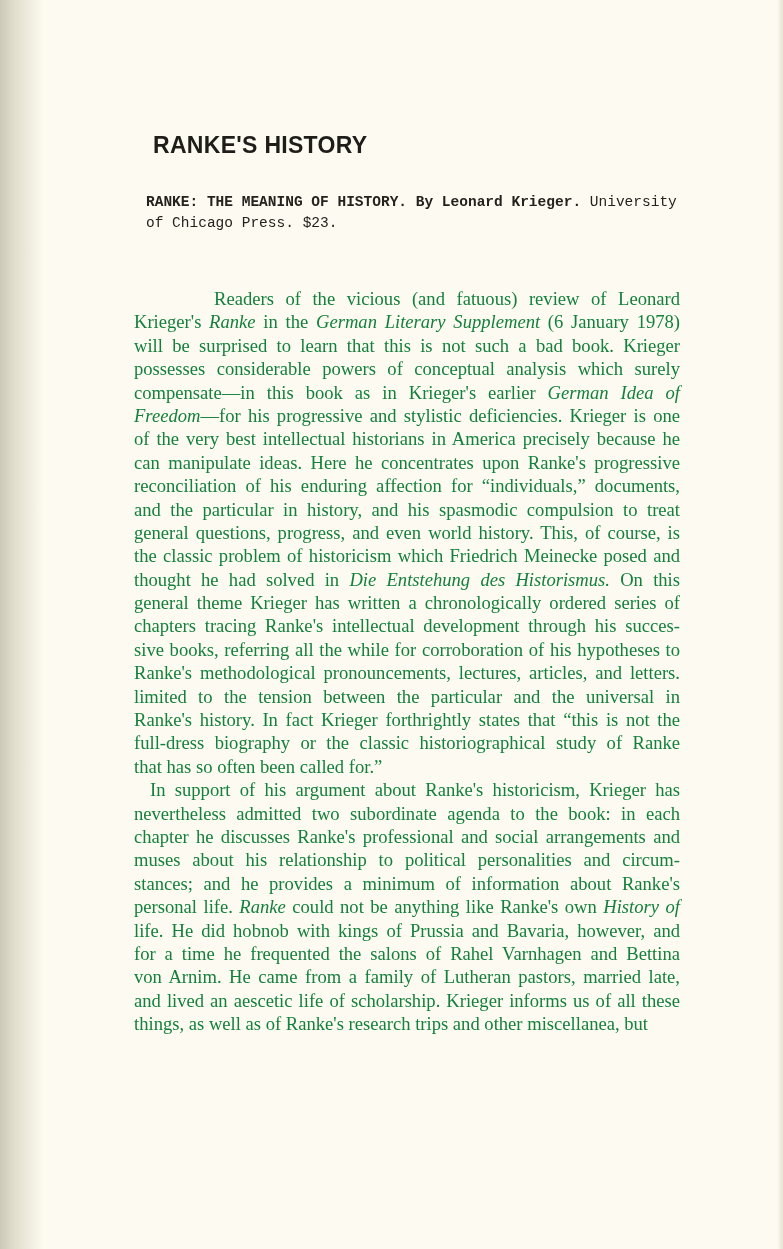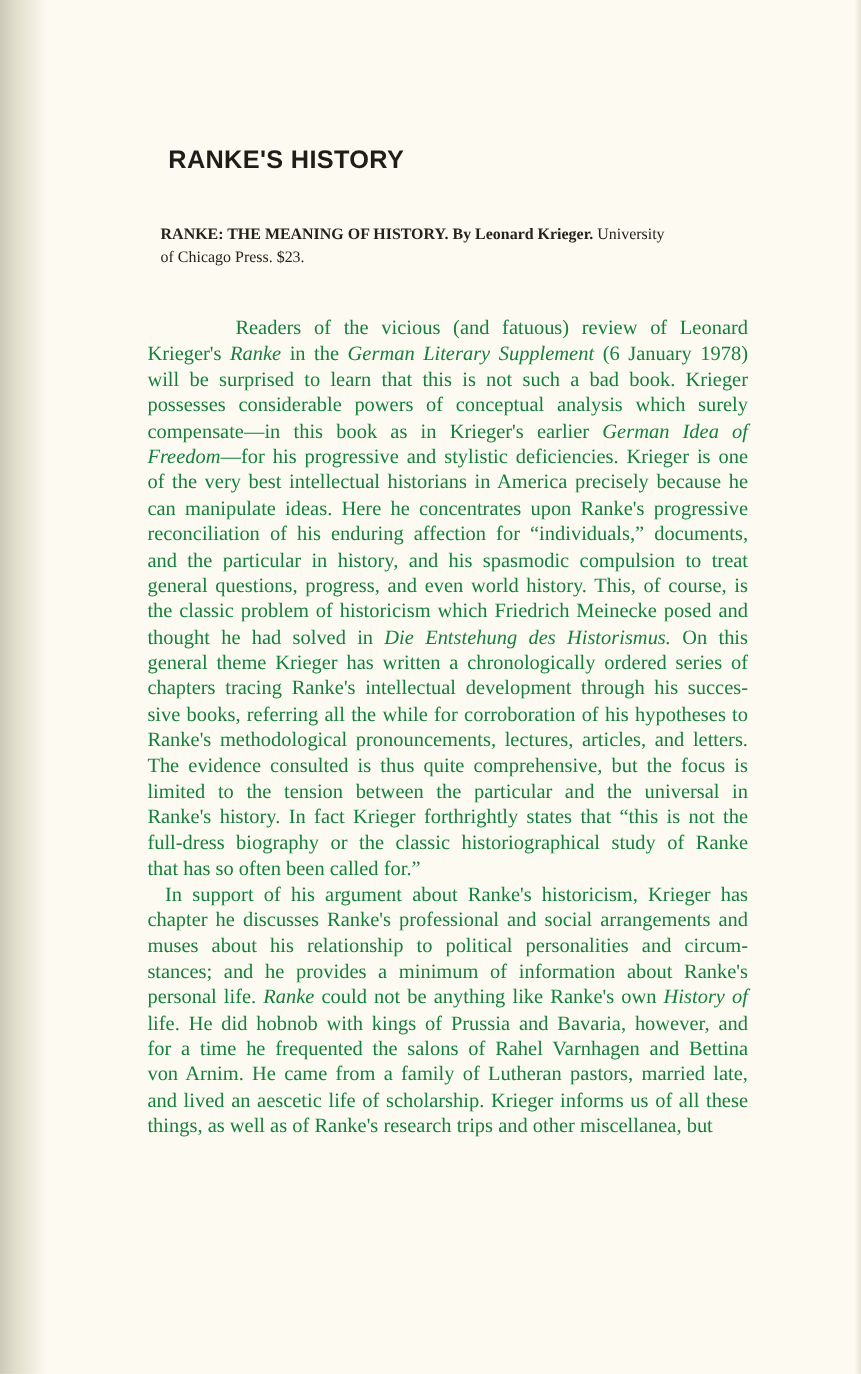--- a/index.html
+++ b/index.html
@@ -15,22 +15,22 @@
   .right-edge {
     position:absolute; right:0; top:0; width:6px; height:1249px;
     background:linear-gradient(to right, #fdfbf1, #e6e2d4);
   }
   .title {
     position:absolute; left:145px; top:124px;
     font-family:"Liberation Sans", sans-serif; font-weight:bold;
     font-size:23px; letter-spacing:0.3px; color:#1f1d1a; margin:8px;
   }
   .citation {
-    position:absolute; left:146px; top:203px; width:540px;
-    font-family:Liberation Serif, serif; font-size:14.5px; line-height:21px;
+    position:absolute; left:146px; top:192px; width:540px;
+    font-family:Liberation Mono, monospace; font-size:14.5px; line-height:21px;
     color:#24221e;
   }
   .citation b { font-weight:bold; }
   .body-text {
     position:absolute; left:134px; top:287px; width:546px;
     font-family:"Liberation Serif", serif; font-size:18.6px; line-height:23.4px;
     color:#15803d;
   }
   .line {
     display:block; height:23.4px; white-space:nowrap;
@@ -68,28 +68,28 @@
       <span class="line"><span>can manipulate ideas. Here he concentrates upon Ranke's progressive</span></span>
       <span class="line"><span>reconciliation of his enduring affection for “individuals,” documents,</span></span>
       <span class="line"><span>and the particular in history, and his spasmodic compulsion to treat</span></span>
       <span class="line"><span>general questions, progress, and even world history. This, of course, is</span></span>
       <span class="line"><span>the classic problem of historicism which Friedrich Meinecke posed and</span></span>
       <span class="line"><span>thought he had solved in </span><i>Die Entstehung des Historismus.</i><span> On this</span></span>
       <span class="line"><span>general theme Krieger has written a chronologically ordered series of</span></span>
       <span class="line"><span>chapters tracing Ranke's intellectual development through his succes-</span></span>
       <span class="line"><span>sive books, referring all the while for corroboration of his hypotheses to</span></span>
       <span class="line"><span>Ranke's methodological pronouncements, lectures, articles, and letters.</span></span>
-      <span class="line"><span>The evidence consulted is thus quite comprehensive, but the focus is</span></span>
       <span class="line"><span>limited to the tension between the particular and the universal in</span></span>
       <span class="line"><span>Ranke's history. In fact Krieger forthrightly states that “this is not the</span></span>
       <span class="line"><span>full-dress biography or the classic historiographical study of Ranke</span></span>
       <span class="line last"><span>that has so often been called for.”</span></span>
     </div>
     <div>
       <span class="line indent-small"><span>In support of his argument about Ranke's historicism, Krieger has</span></span>
+      <span class="line"><span>nevertheless admitted two subordinate agenda to the book: in each</span></span>
       <span class="line"><span>chapter he discusses Ranke's professional and social arrangements and</span></span>
       <span class="line"><span>muses about his relationship to political personalities and circum-</span></span>
       <span class="line"><span>stances; and he provides a minimum of information about Ranke's</span></span>
       <span class="line"><span>personal life. </span><i>Ranke</i><span> could not be anything like Ranke's own </span><i>History of</i></span>
       <span class="line"><span>life. He did hobnob with kings of Prussia and Bavaria, however, and</span></span>
       <span class="line"><span>for a time he frequented the salons of Rahel Varnhagen and Bettina</span></span>
       <span class="line"><span>von Arnim. He came from a family of Lutheran pastors, married late,</span></span>
       <span class="line"><span>and lived an aescetic life of scholarship. Krieger informs us of all these</span></span>
       <span class="line last"><span>things, as well as of Ranke's research trips and other miscellanea, but</span></span>
     </div>

